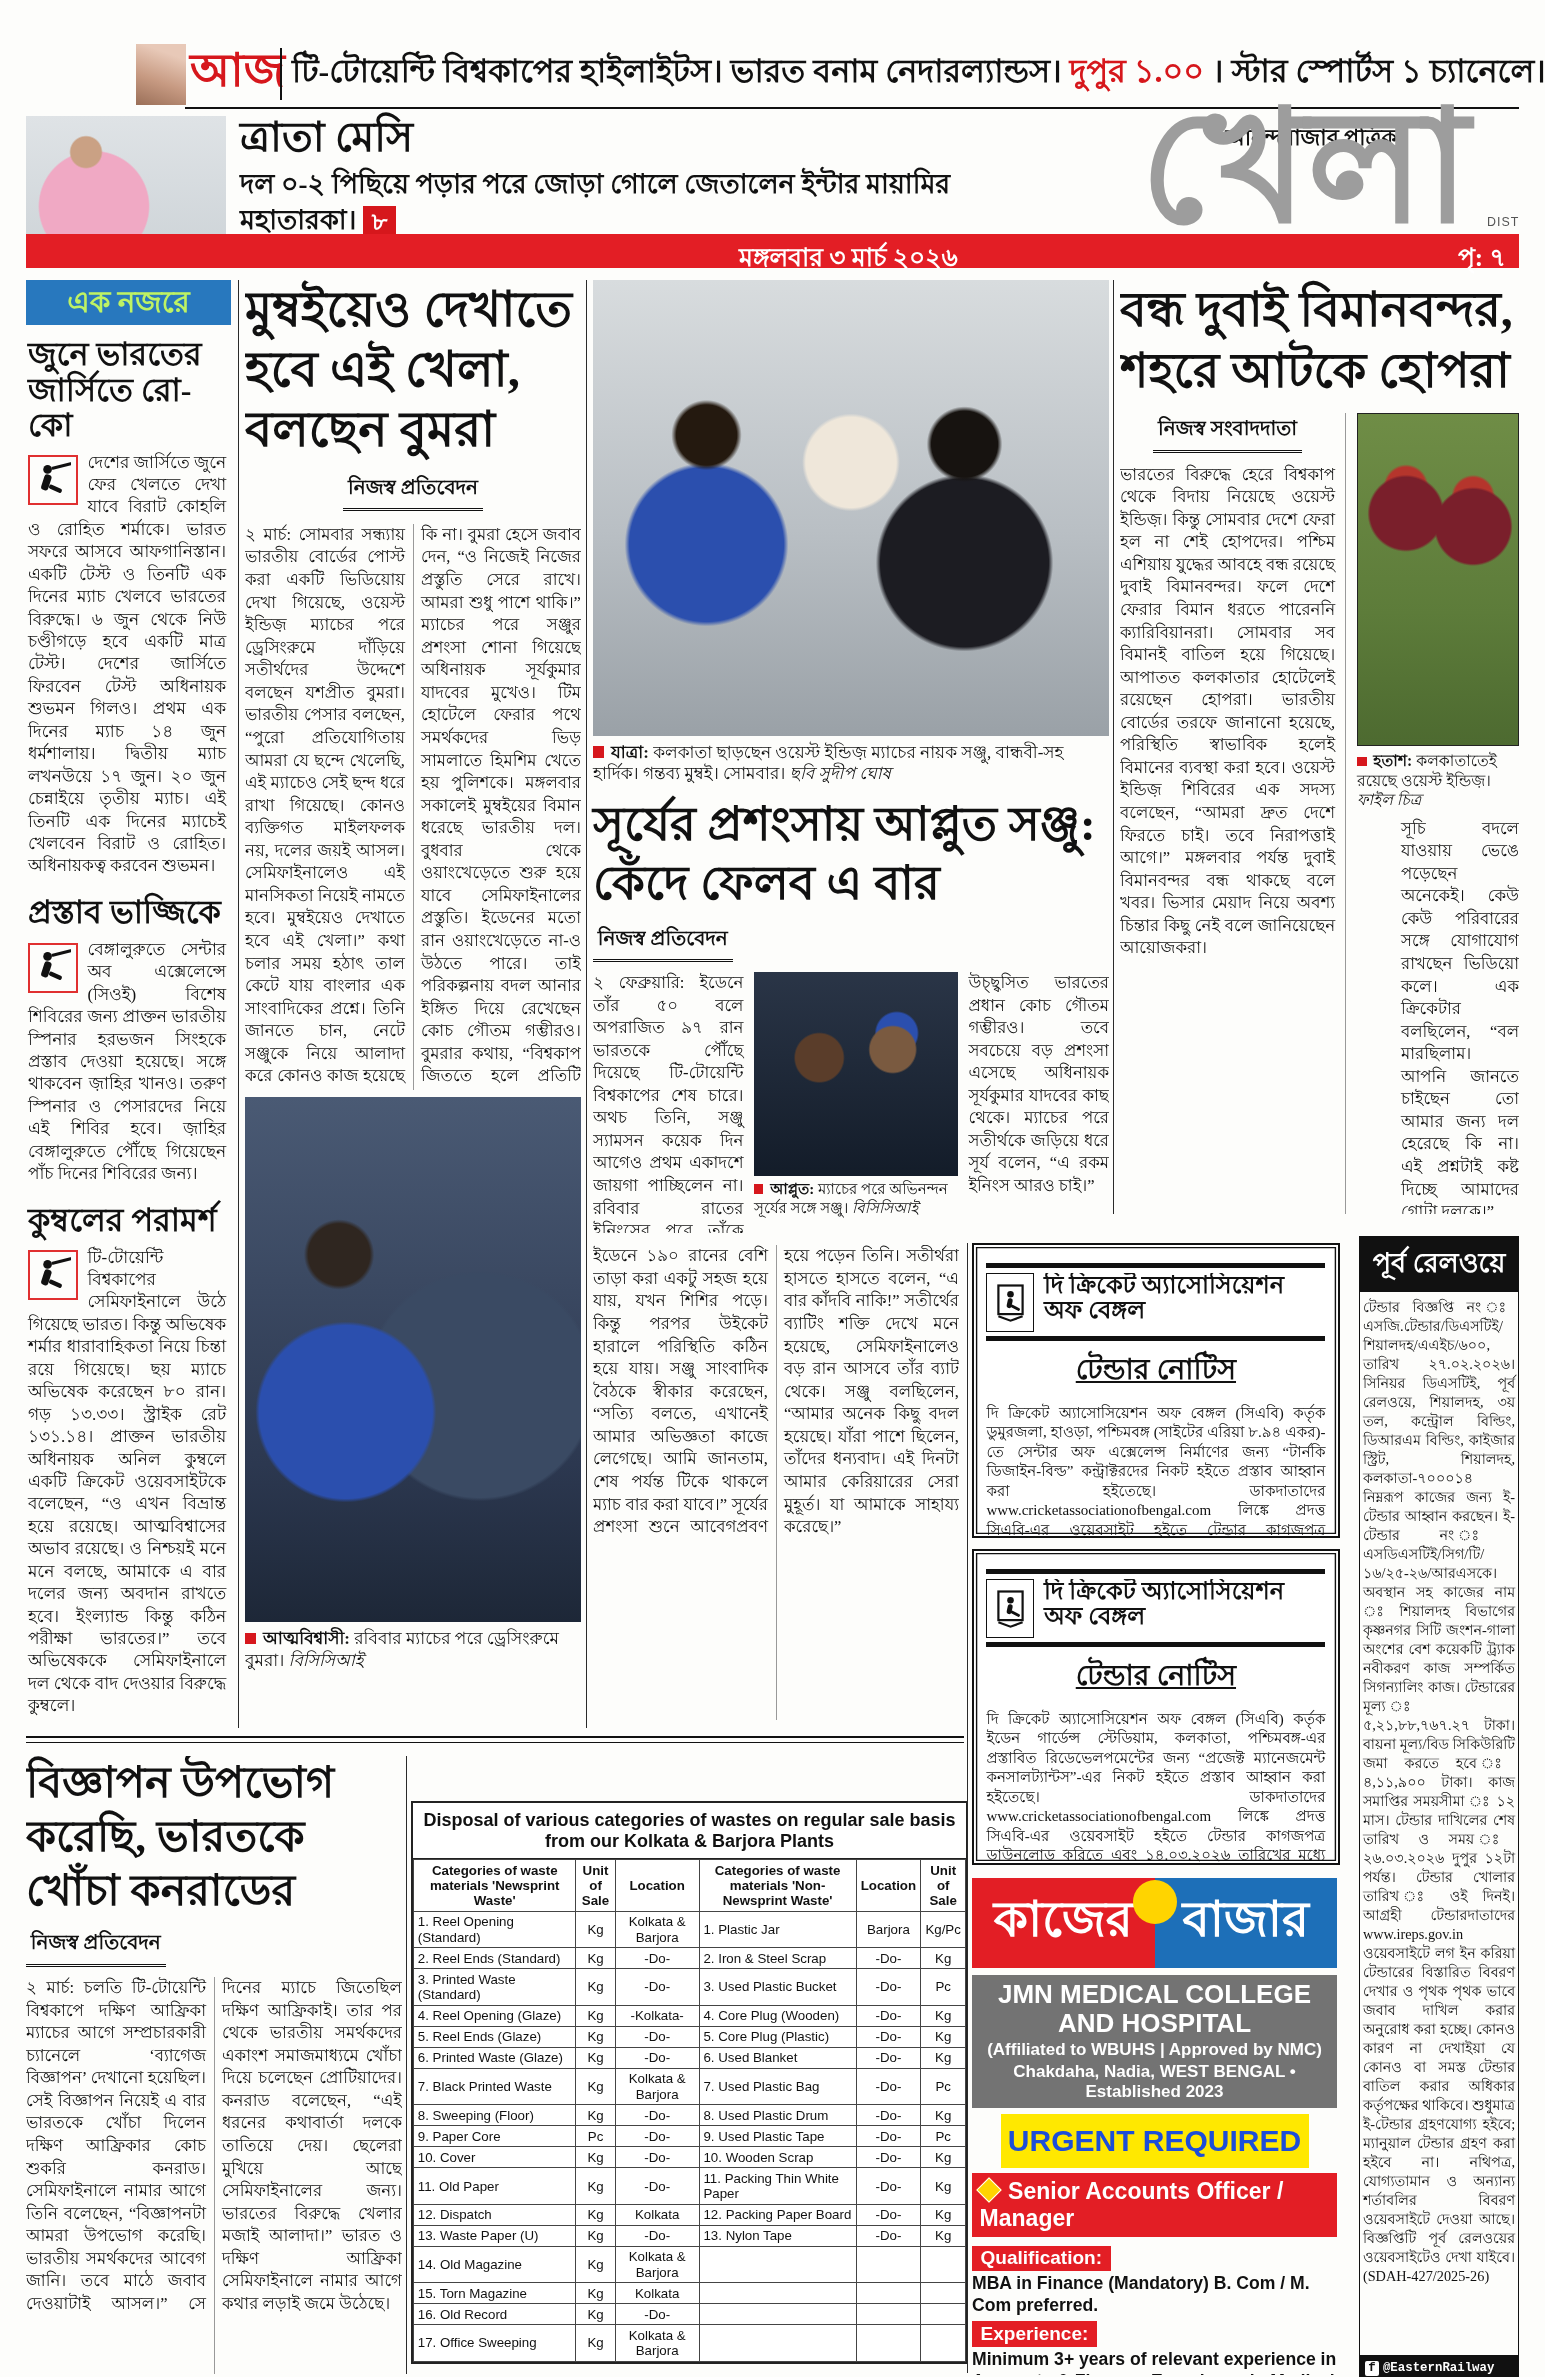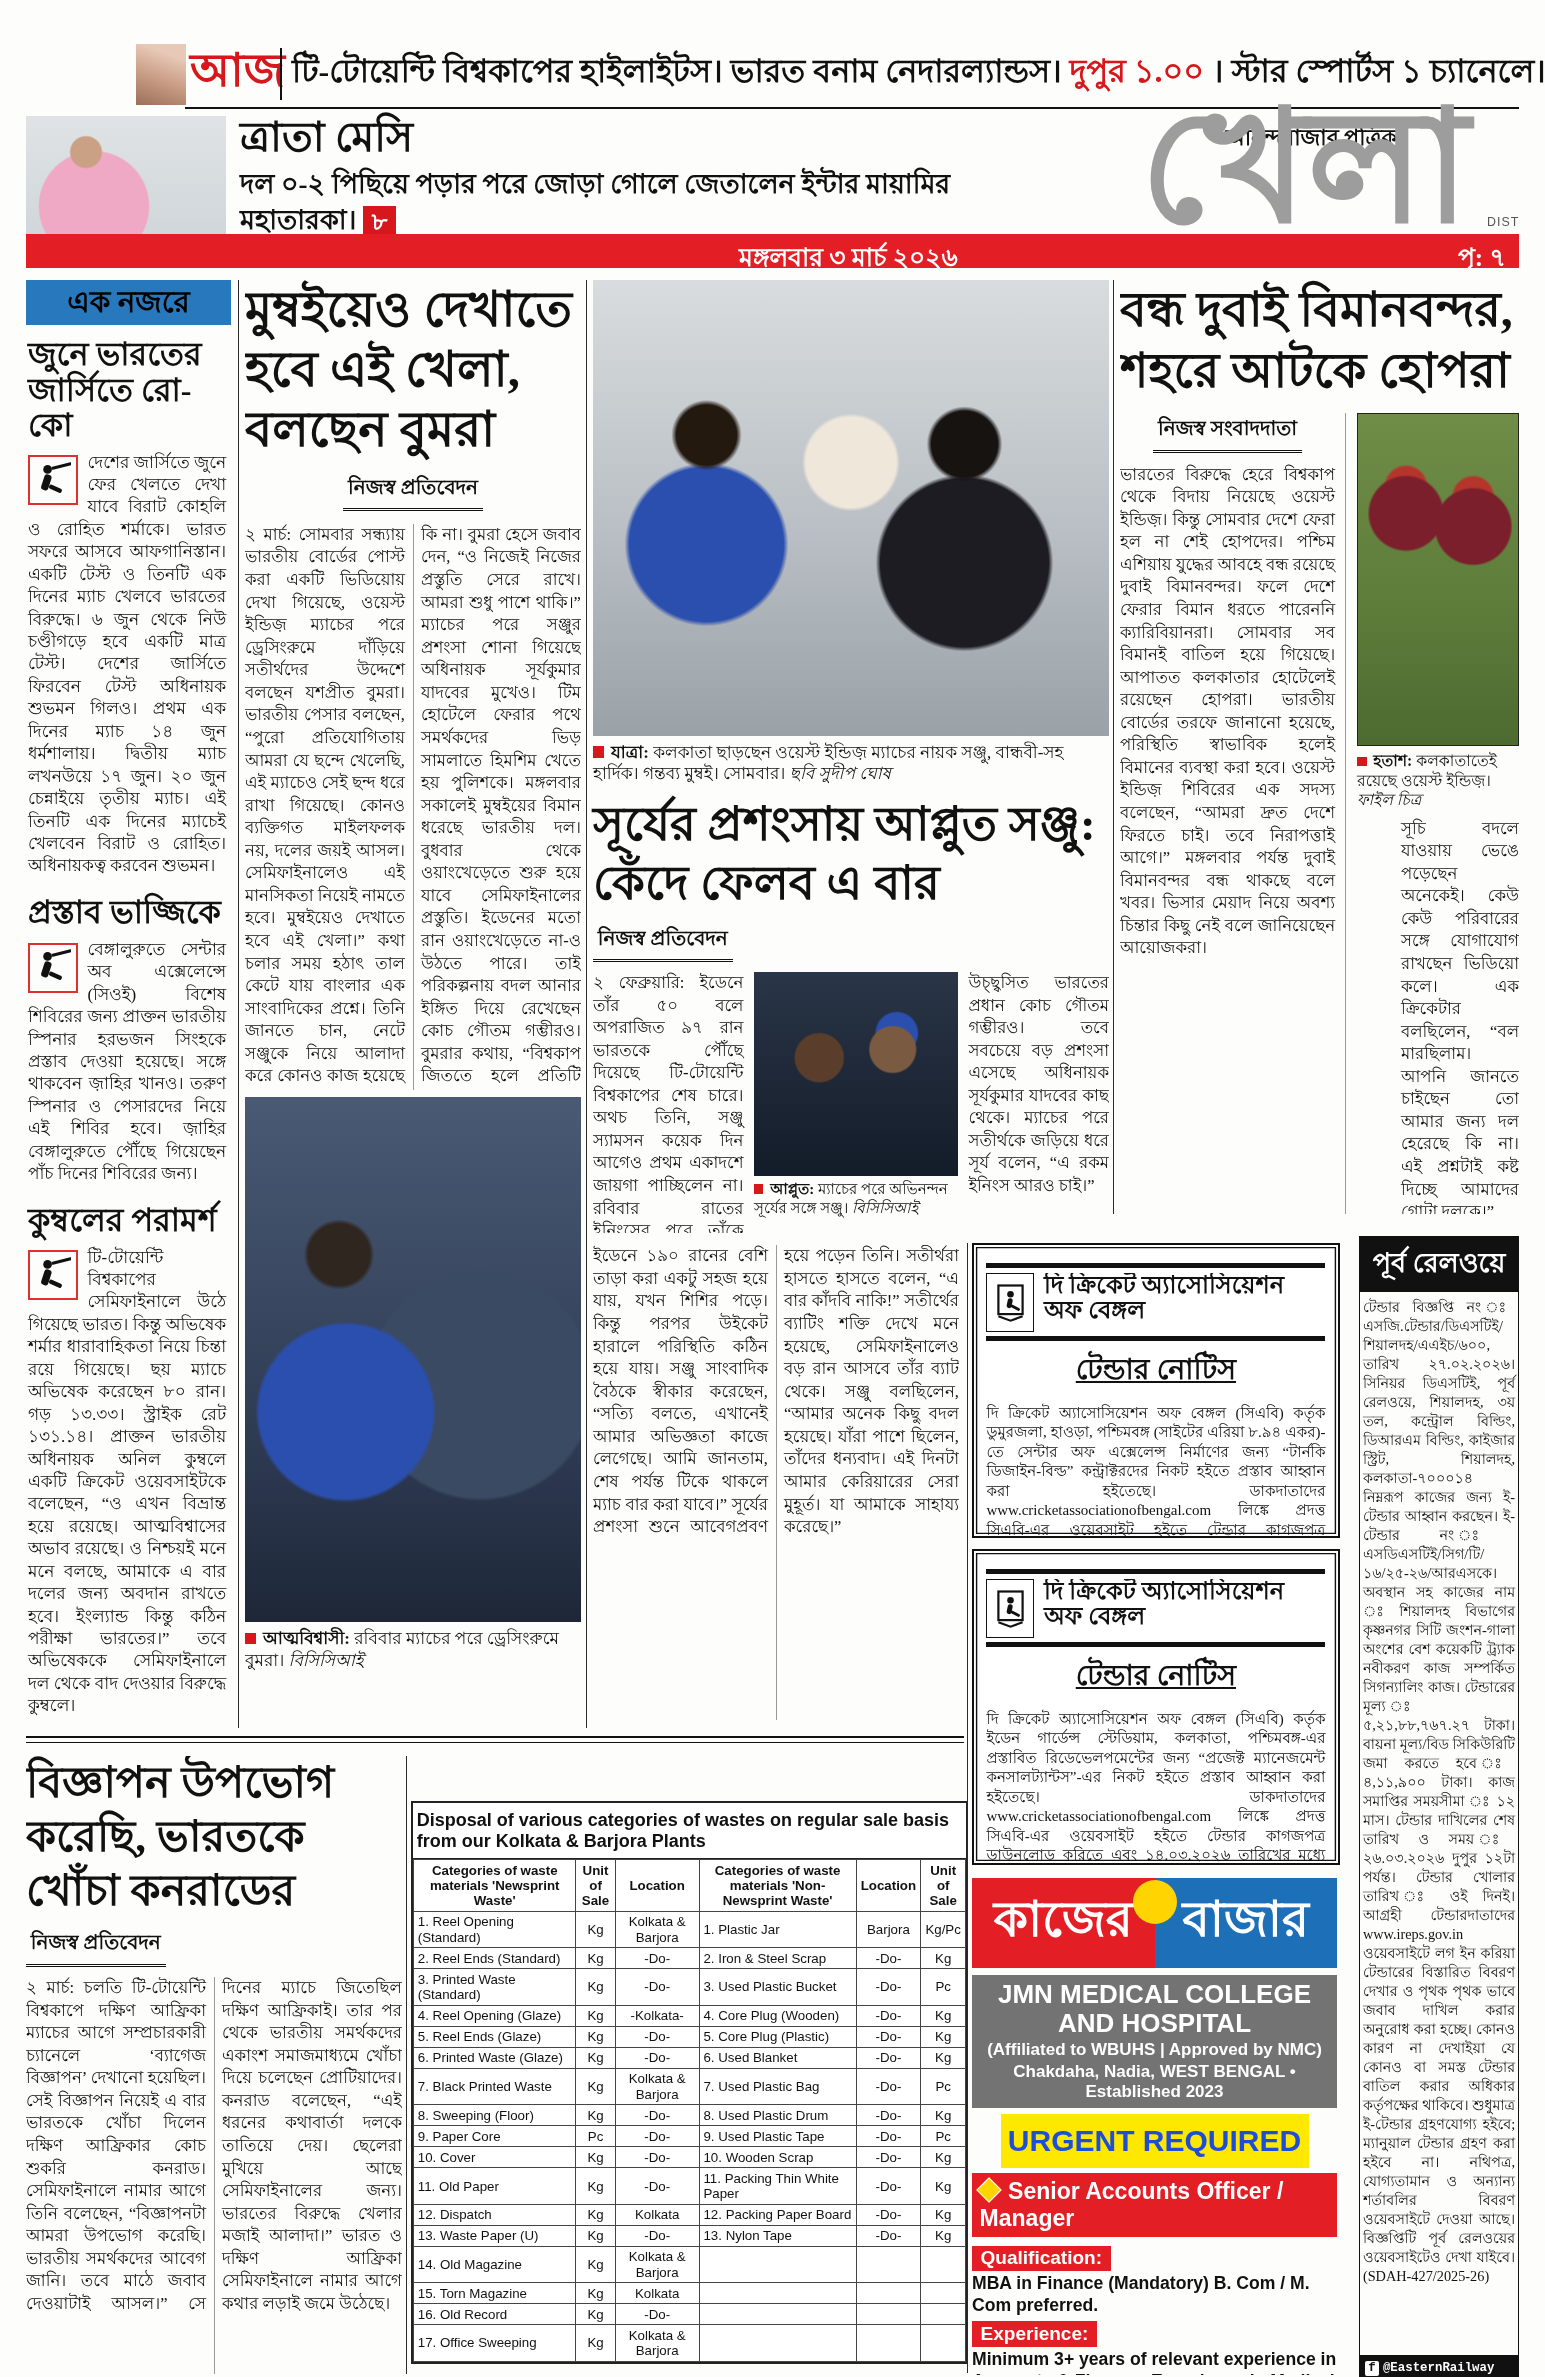--- a/index.html
+++ b/index.html
@@ -24,21 +24,21 @@
            text-align:center;line-height:33px;font-size:24px;font-weight:bold;vertical-align:middle;margin-left:6.7px;}
 
   
   .paper-name{font-size:22px;font-weight:bold;text-align:center;}
   .khela{font-size:157px;font-weight:bold;color:#9d9d9d;line-height:.95;text-align:center;z-index:3;}
   .redbar{background:#e31e25;z-index:1;}
   .redbar span{color:#fff;font-weight:bold;font-size:25px;}
   .dist{font-size:12.4px;color:#555;font-family:"Liberation Sans",sans-serif;letter-spacing:1px;}
 
   
-  .sb-header{background:#2878be;color:#000000;font-size:29.5px;font-weight:bold;text-align:center;
+  .sb-header{background:#2878be;color:#bef264;font-size:29.5px;font-weight:bold;text-align:center;
              height:45px;line-height:45px;}
   .sb-item{padding:12.4px 4.8px 4.8px 1.9px;overflow:hidden;}
   .sb-title{font-size:32px;font-weight:bold;line-height:1.1;margin-bottom:8.6px;}
   .sb-body{font-size:17px;line-height:1.32;}
   .icon-box{float:left;width:46px;height:46px;border:2.4px solid #e03030;margin:3.8px 9.5px 2.9px 0;
             display:flex;align-items:center;justify-content:center;}
   .icon-box svg{display:none;width:37px;height:37px;}
   .icon-box[data-icon="batsman"] .g-batsman{display:block;}
 
   
@@ -67,21 +67,21 @@
   .rail-header{background:#111;color:#fff;font-size:27px;font-weight:bold;text-align:center;padding:4.8px 0;}
   .rail-body{font-size:14.3px;line-height:1.33;text-align:justify;padding:6.7px 2.9px;}
   .rail-footer{position:absolute;bottom:0;left:0;right:0;background:#111;color:#fff;
                font-family:Liberation Mono, monospace;font-size:12.4px;font-weight:bold;
                padding:5.7px 4.8px;line-height:1.4;}
   .fbsq{display:inline-block;width:14.3px;height:14.3px;background:#fff;color:#111;text-align:center;
         line-height:14.3px;font-weight:bold;margin-right:3.8px;border-radius:1.9px;}
 
   
   .waste{border:2.9px solid #222;background:#fff;font-family:"Liberation Sans",sans-serif;}
-  .waste-title{font-size:18px;font-weight:bold;text-align:left;padding:6.7px 3.8px;border-bottom:1.9px solid #222;}
+  .waste-title{font-size:18px;font-weight:bold;text-align:center;padding:6.7px 3.8px;border-bottom:1.9px solid #222;}
   table.wt{border-collapse:collapse;width:100%;}
   table.wt th,table.wt td{border:1.4px solid #444;font-size:13.3px;padding:2.4px 3.8px;line-height:1.15;}
   table.wt th{font-weight:bold;text-align:center;}
   table.wt td:nth-child(2),table.wt td:nth-child(3),
   table.wt td:nth-child(5),table.wt td:nth-child(6){text-align:center;}
 
   
   .jobsad{font-family:"Liberation Sans",sans-serif;overflow:hidden;}
   .logo-row{display:flex;align-items:stretch;height:90px;position:relative;}
   .logo-left{flex:1;background:#e31e25;color:#fff;font-size:49px;font-weight:bold;

